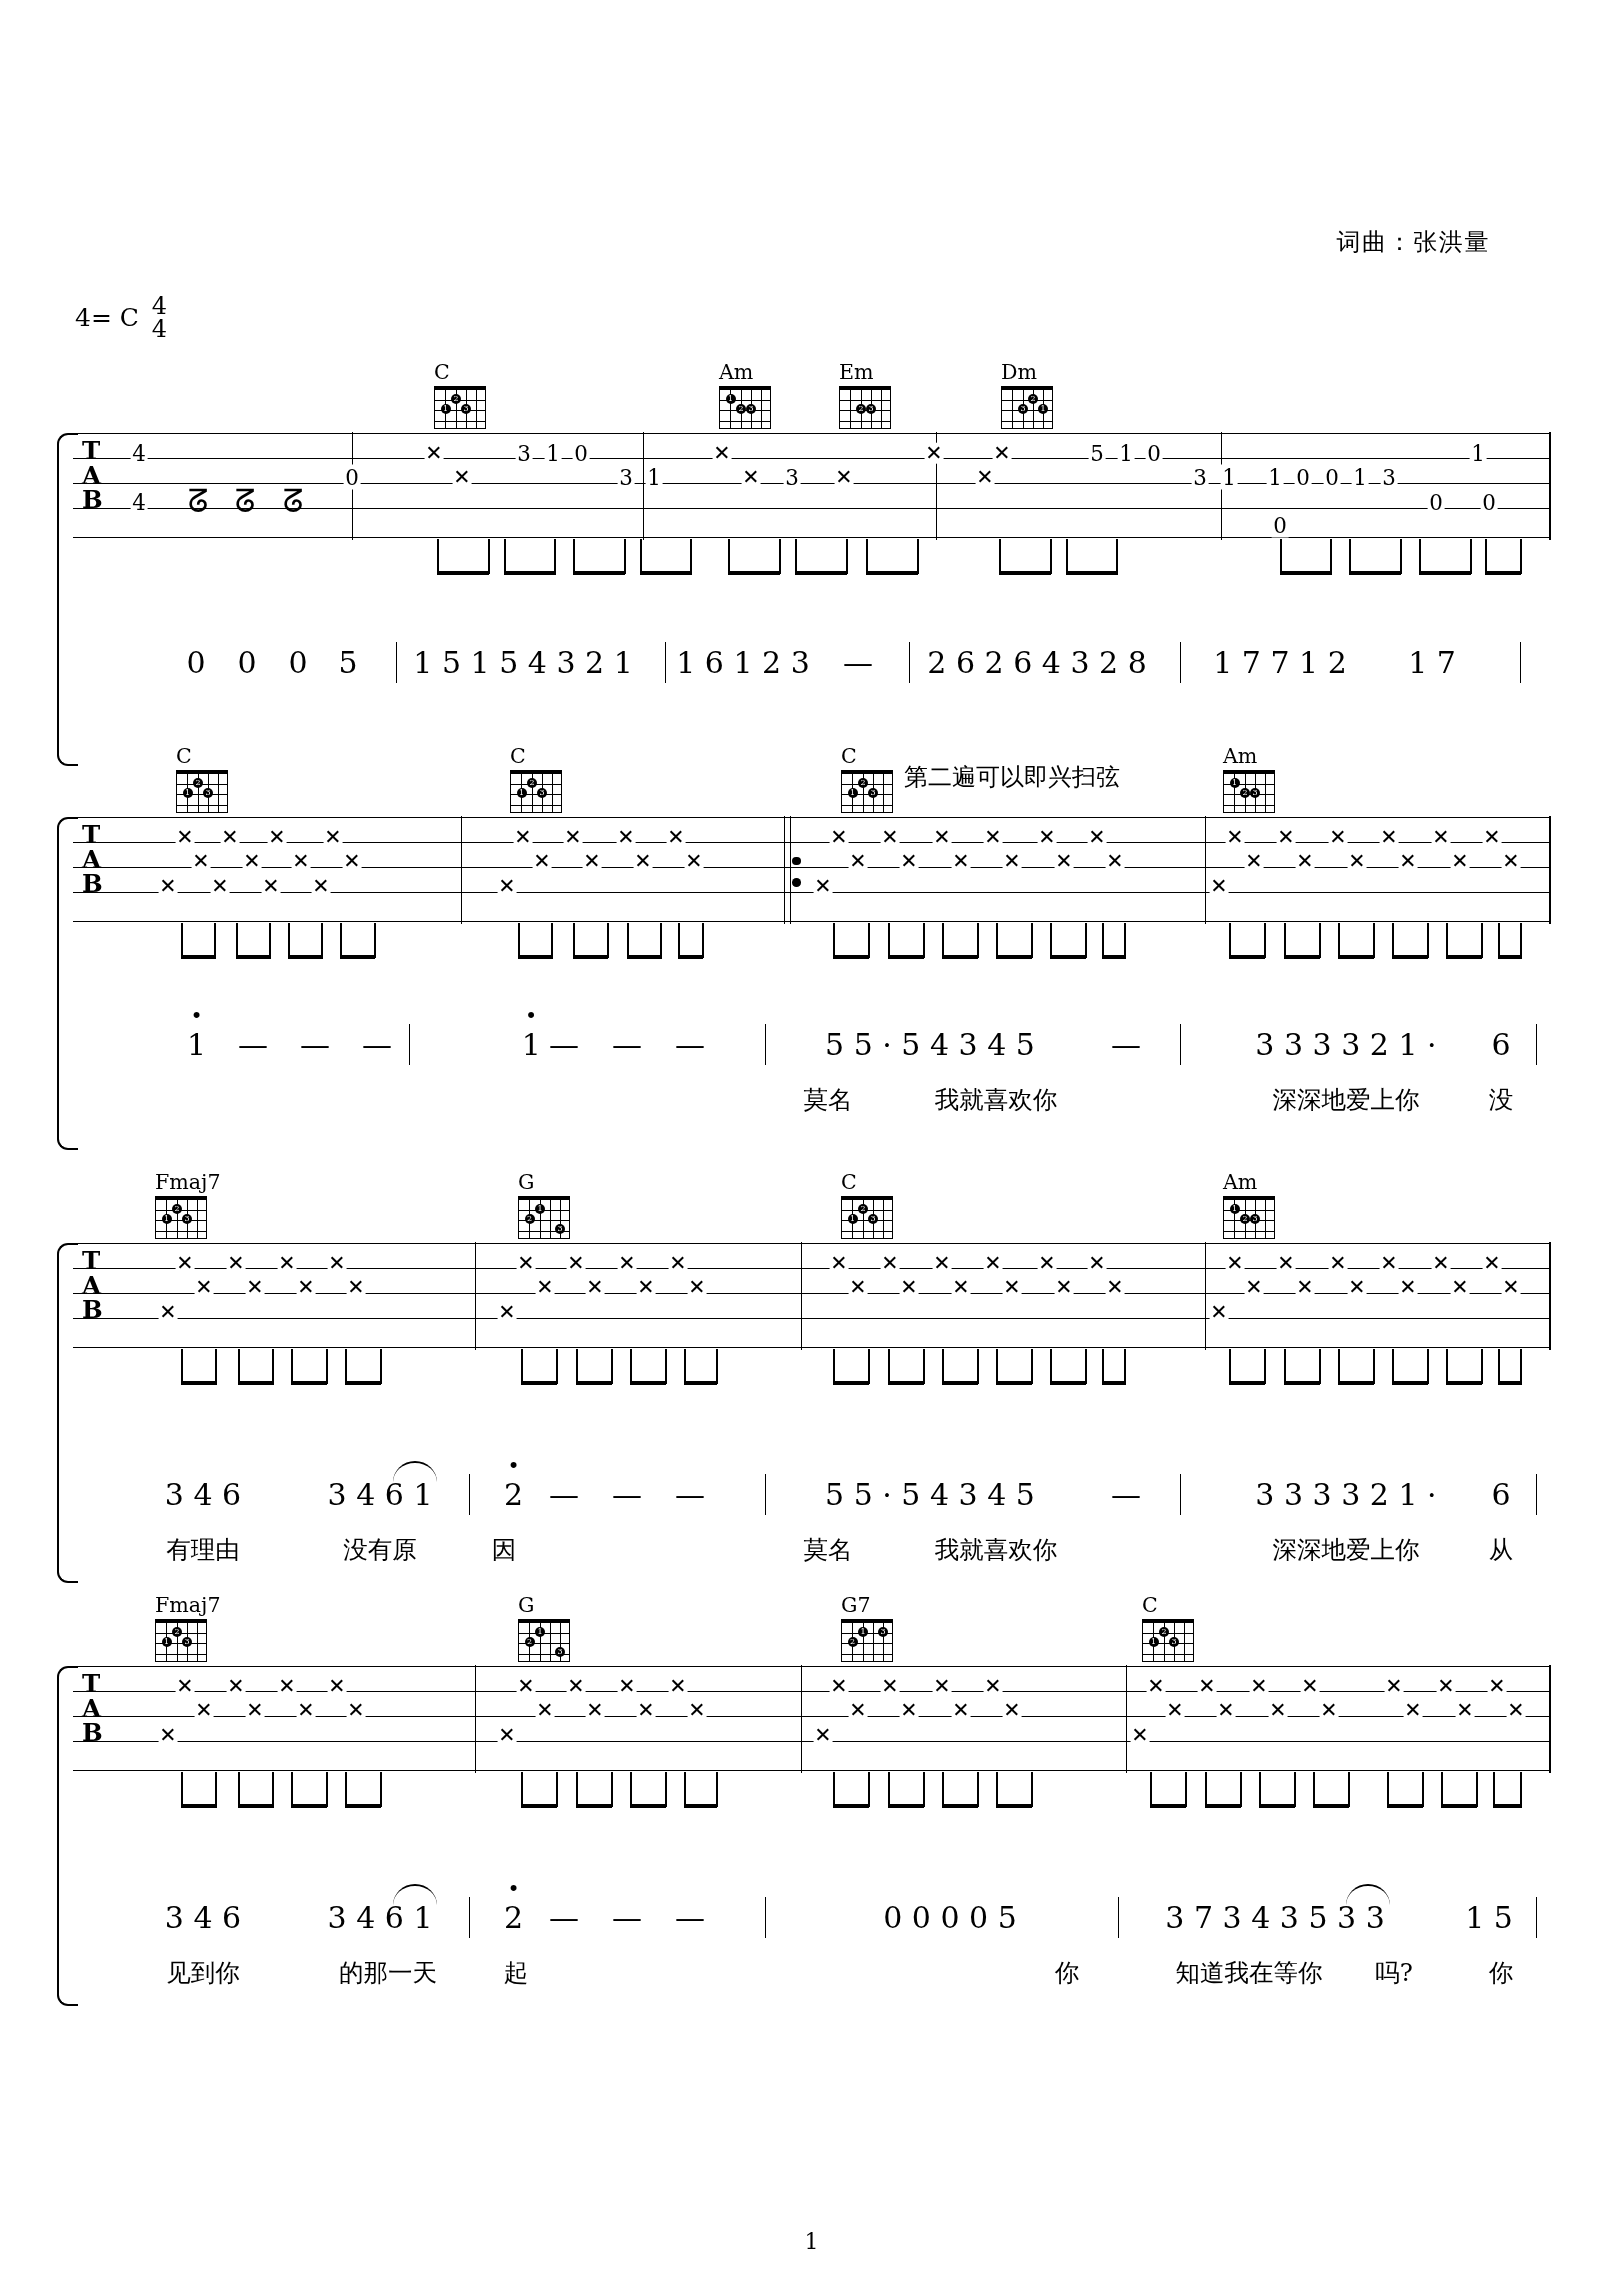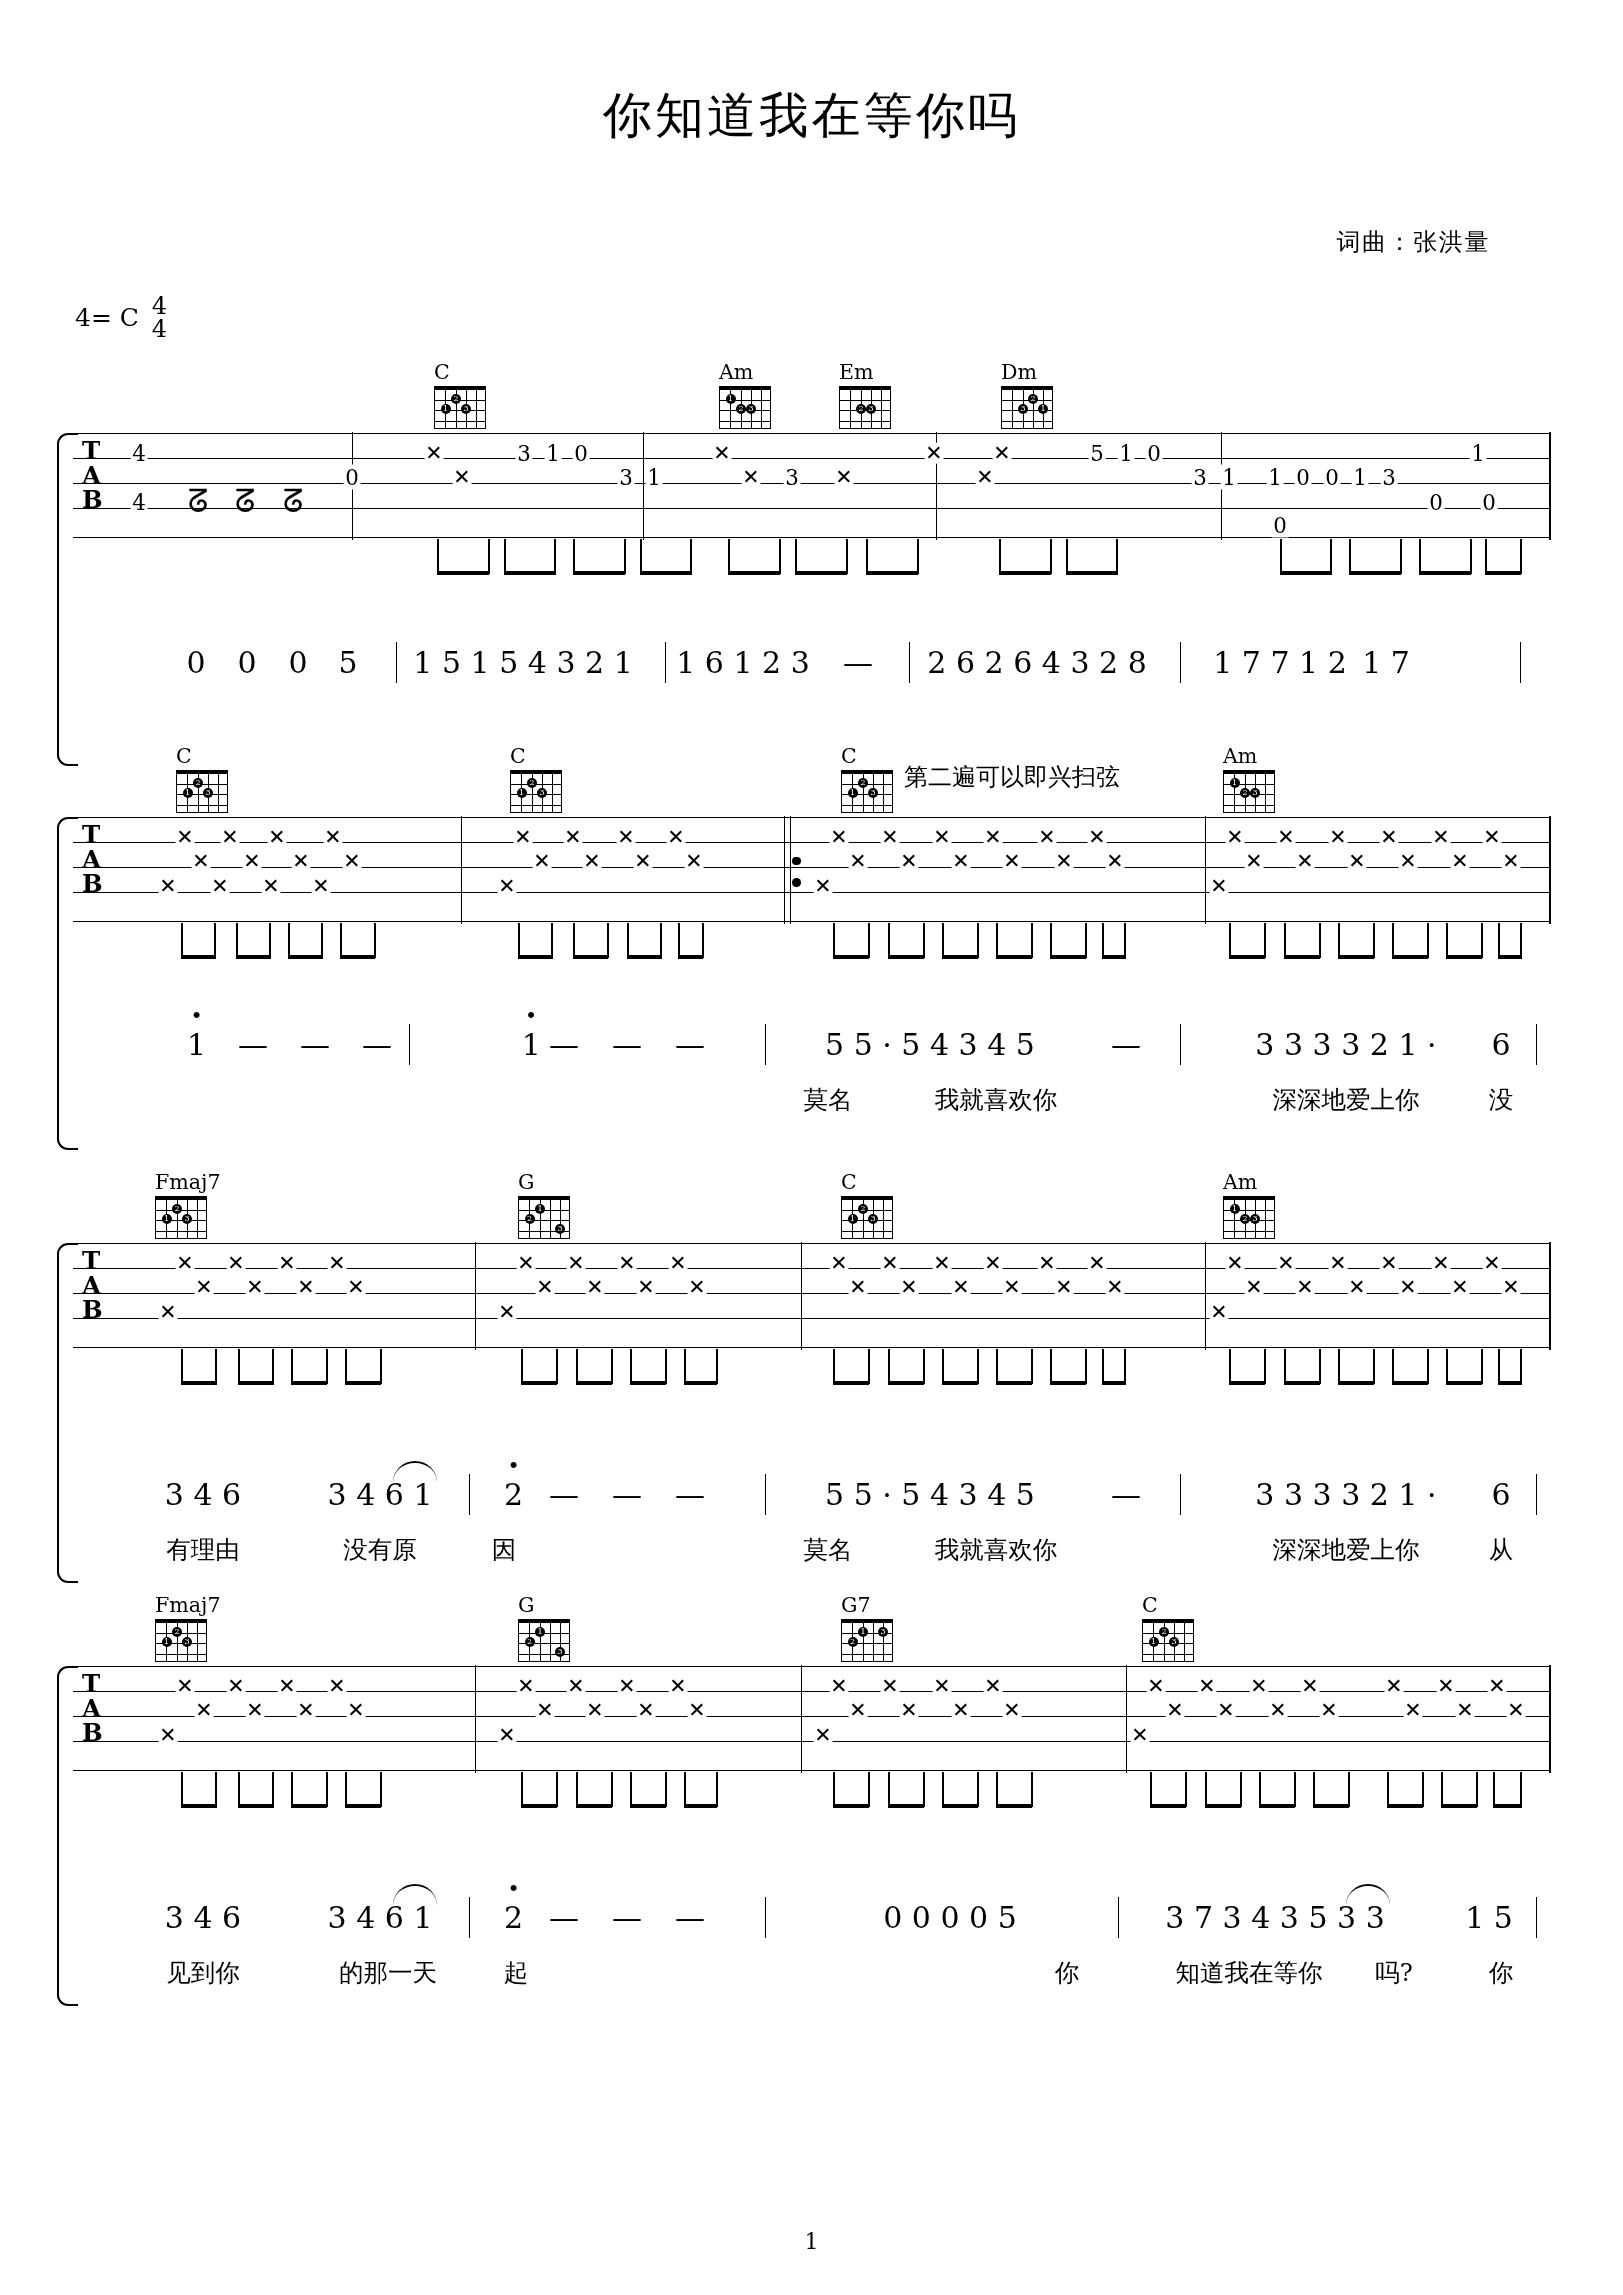--- a/index.html
+++ b/index.html
@@ -271,21 +271,20 @@
     border-radius: 50%;
     background: #000;
     margin: 12.7px 0;
   }
 </style>
 </head>
 <body>
 
 <div class="sheet">
 
-  <div class="title">你知道我在等你吗</div>
   <div class="credit">词曲：张洪量</div>
   <div class="keysig">
     <span>4= C</span>
     <span class="frac">
       <span>4</span>
       <span>4</span>
     </span>
   </div>
 
   <div class="system" style="top:360px;height:333px;">
@@ -462,21 +461,21 @@
       <span class="jp" style="left:348px;">5</span>
       <span class="jpbar" style="left:396px;top:-3.2px"></span>
       <span class="jp ul2" style="left:523px;">1 5 1 5 4 3 2 1</span>
       <span class="jpbar" style="left:665px;top:-3.2px"></span>
       <span class="jp ul1" style="left:743px;">1 6 1 2 3</span>
       <span class="jp" style="left:858px;">—</span>
       <span class="jpbar" style="left:909px;top:-3.2px"></span>
       <span class="jp ul2" style="left:1037px;">2 6 2 6 4 3 2 8</span>
       <span class="jpbar" style="left:1180px;top:-3.2px"></span>
       <span class="jp ul1" style="left:1280px;">1 7 7 1 2</span>
-      <span class="jp ul1" style="left:1386px;">1 7</span>
+      <span class="jp ul1" style="left:1432px;">1 7</span>
       <span class="jpbar" style="left:1520px;top:-3.2px"></span>
     </div>
   </div>
 
   <div class="system" style="top:744px;height:333px;">
 
     <div class="chorddia" style="left:176px;top:0;">
       <div class="cname">C</div>
       <div class="grid">
         <div class="v" style="left:10.3px"></div>

